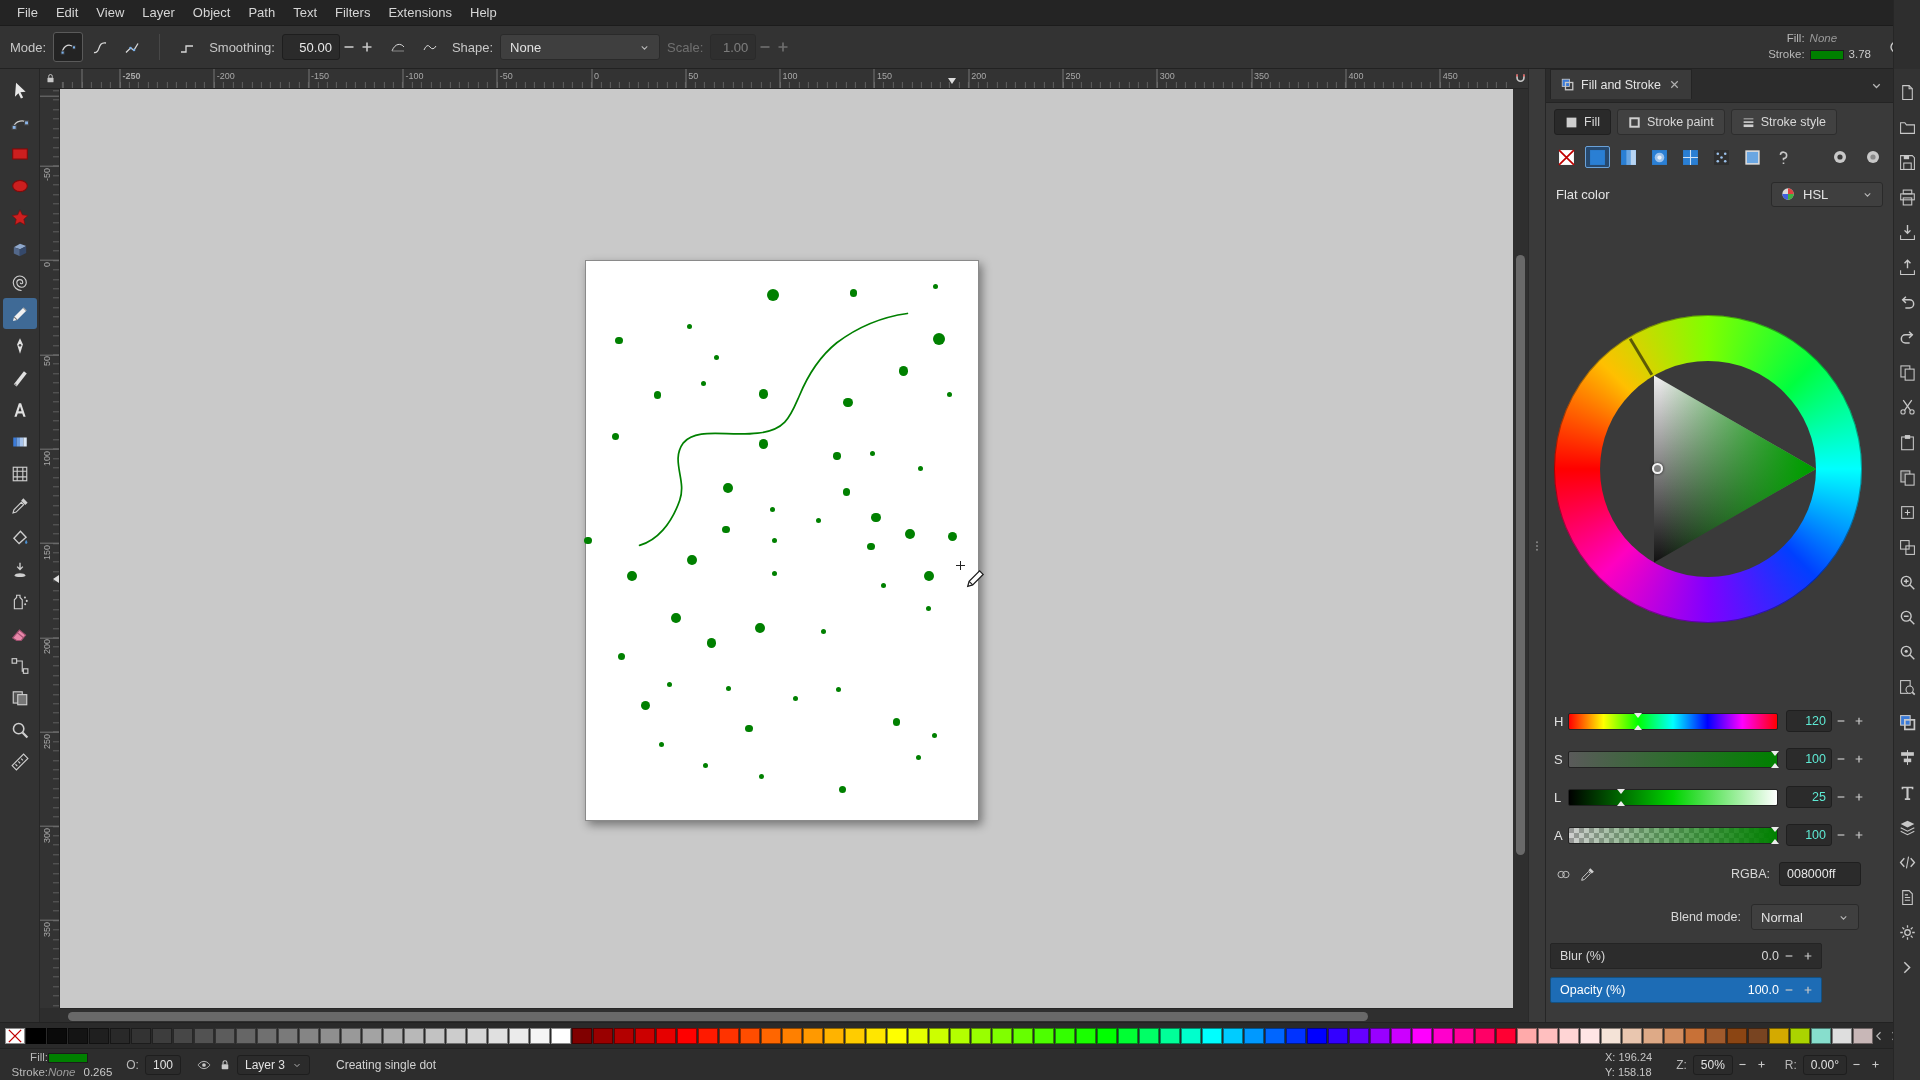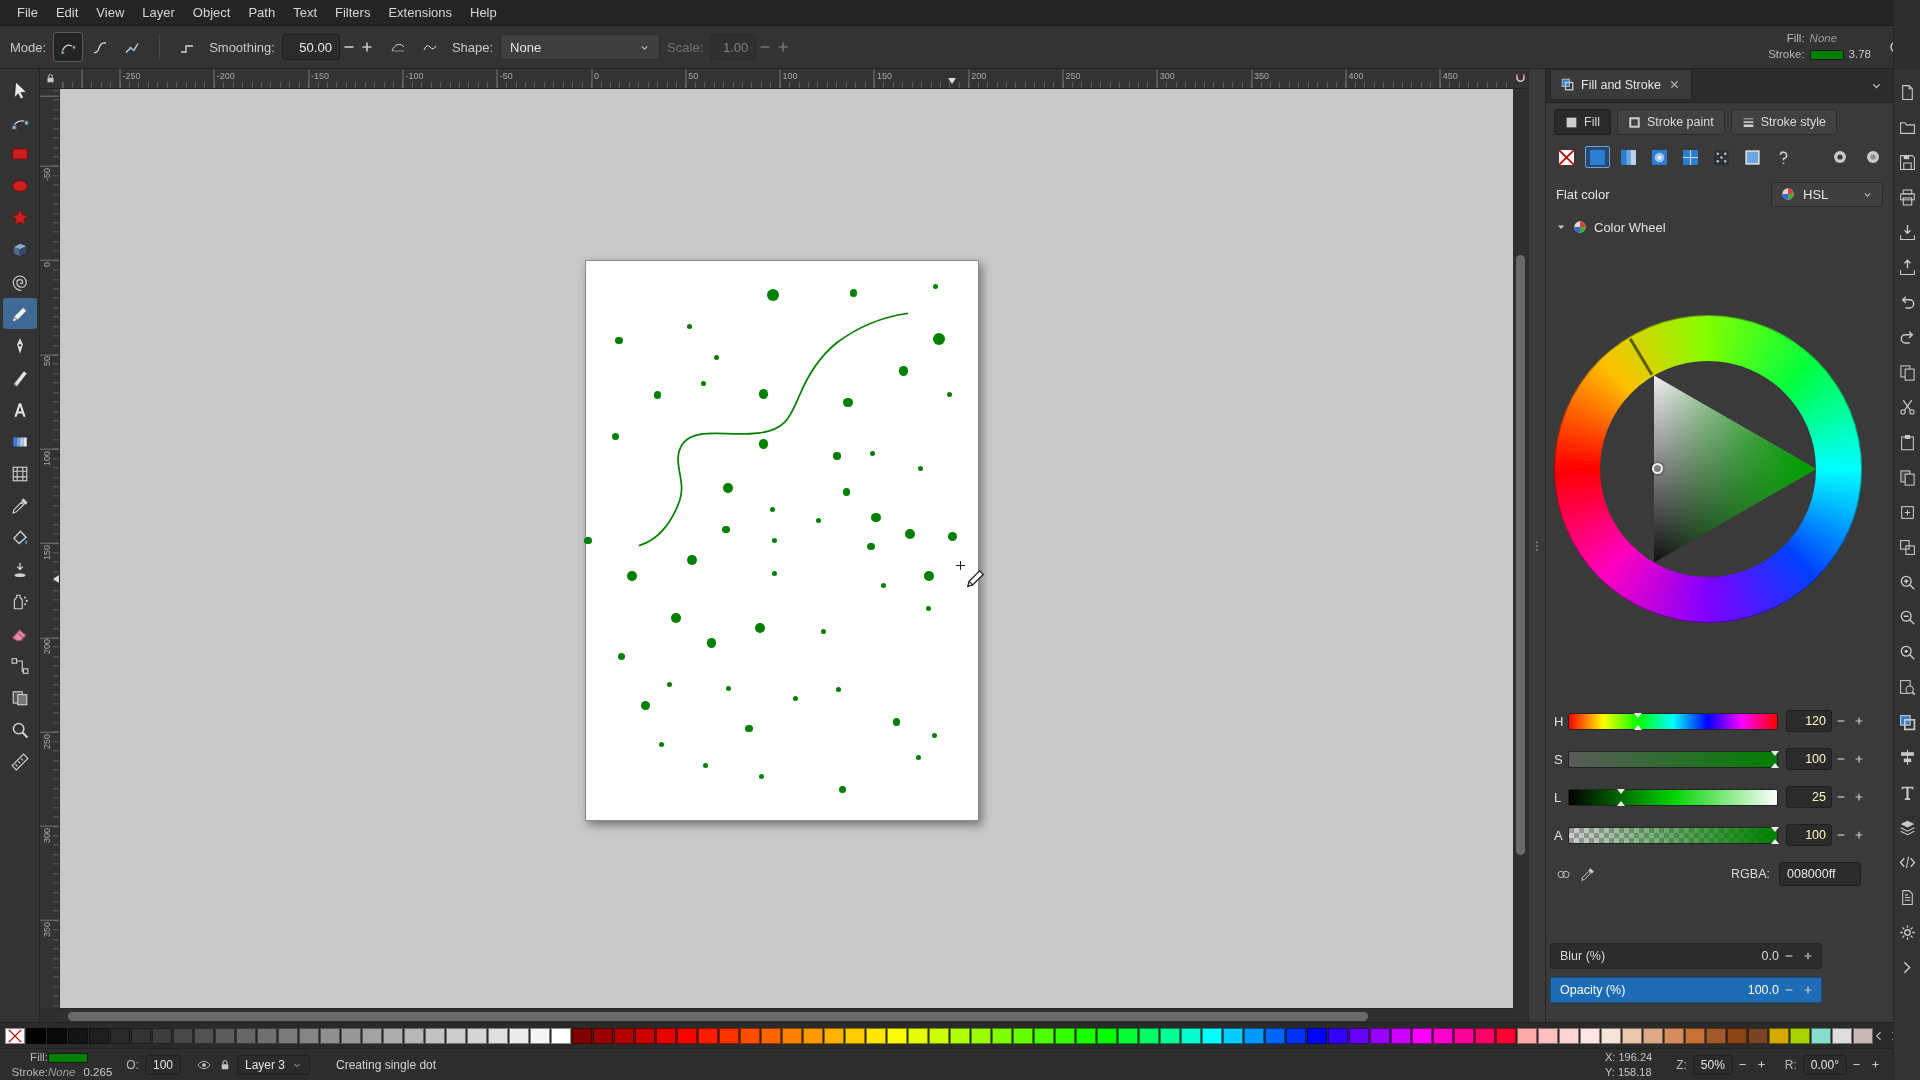--- a/index.html
+++ b/index.html
@@ -90,21 +90,21 @@
   .srow{position:absolute;left:0;width:100%;height:24px;display:flex;align-items:center;padding-left:8px}
   .slabel{width:14px;color:#e0e0e0}
   .strack{position:relative;width:210px;height:17px;border:1px solid #222;border-radius:2px;flex:none}
   .strack.hue{background:linear-gradient(to right,#f00,#ff0 16.6%,#0f0 33.3%,#0ff 50%,#00f 66.6%,#f0f 83.3%,#f00)}
   .strack.sat{background:linear-gradient(to right,#5a5a5a,#008000)}
   .strack.light{background:linear-gradient(to right,#000,#00d400 50%,#fff)}
   .strack.alpha{background-image:linear-gradient(to right,rgba(0,128,0,0),#008000),repeating-conic-gradient(#cfcfcf 0% 25%,#989898 0% 50%);background-size:100% 100%,10px 10px}
   .smark{position:absolute;width:0;height:0;border:4px solid transparent;transform:translateX(-4px)}
   .smark.t{top:-1px;border-top:5px solid #ececec}
   .smark.b{bottom:-1px;border-bottom:5px solid #ececec}
-  .sval{width:46px;height:22px;margin-left:8px;background:#2b2b2b;border:1px solid #1f1f1f;border-radius:3px;color:#fef9c3;display:flex;align-items:center;justify-content:flex-end;padding:0 5px;font-size:12.5px}
+  .sval{width:46px;height:22px;margin-left:8px;background:#2b2b2b;border:1px solid #1f1f1f;border-radius:3px;color:#5eead4;display:flex;align-items:center;justify-content:flex-end;padding:0 5px;font-size:12.5px}
   .sbtn2{width:18px;height:22px;display:flex;align-items:center;justify-content:center}
   #rgba-row{position:absolute;left:0;top:792px;width:100%;height:26px;display:flex;align-items:center;gap:9px;padding:0 32px 0 10px;color:#d8d8d8}
   #rgba-row .lab{margin-left:auto;font-size:12.5px}
   .field{background:#2b2b2b;border:1px solid #1f1f1f;border-radius:3px;height:24px;display:flex;align-items:center;padding:0 7px;color:#e6e6e6;font-size:12.5px}
   #rgba-row .field{width:82px}
   #blend-row{position:absolute;left:0;top:834px;width:100%;height:28px;display:flex;align-items:center;padding:0 34px 0 10px;color:#d8d8d8}
   #blend-row .lab{margin-left:auto;margin-right:10px;font-size:12.5px}
   #blend-row .dropdown{min-width:108px;height:26px}
   .spinscale{position:absolute;left:4px;width:272px;height:26px;display:flex;align-items:center;padding:0 4px 0 9px;border-radius:2px;font-size:12.5px}
   #blur-row{top:874px;background:#2c2c2c;border:1px solid #242424;color:#d8d8d8}
@@ -431,21 +431,21 @@
 <div id="corner">
     <span>
       <svg width="11" height="11" viewBox="0 0 16 16">
         <rect x="3.6" y="7" width="8.8" height="6.6" rx="1" fill="#c8c8c8"></rect>
         <path d="M5.4 7V4.8a2.6 2.6 0 0 1 5.2 0V7" fill="none" stroke="#c8c8c8" stroke-width="1.4"></path>
       </svg>
     </span>
   </div>
 <div id="top-ruler">
     <div id="top-marker"></div>
-    <span class="hlab" style="left: 62.5px;">-250</span>
+    <span class="hlab" style="left: 62.5px; font-weight: bold;">-250</span>
     <span class="hlab" style="left: 156.8px;">-200</span>
     <span class="hlab" style="left: 251.1px;">-150</span>
     <span class="hlab" style="left: 345.4px;">-100</span>
     <span class="hlab" style="left: 439.7px;">-50</span>
     <span class="hlab" style="left: 534px;">0</span>
     <span class="hlab" style="left: 628.3px;">50</span>
     <span class="hlab" style="left: 722.6px;">100</span>
     <span class="hlab" style="left: 816.9px;">150</span>
     <span class="hlab" style="left: 911.2px;">200</span>
     <span class="hlab" style="left: 1005.5px;">250</span>
@@ -691,36 +691,20 @@
           </svg>
         </span>
       <span class="grow">HSL</span>
       <span>
           <svg width="11" height="11" viewBox="0 0 16 16">
             <path d="M4 6.5l4 4 4-4" fill="none" stroke="#b8b8b8" stroke-width="1.5"></path>
           </svg>
         </span>
     </div>
   </div>
-  <div id="wheel-row">
-    <span>
-        <svg width="10" height="10" viewBox="0 0 16 16">
-          <path d="M3 5.5h10L8 11z" fill="#c8c8c8"></path>
-        </svg>
-      </span>
-    <span>
-        <svg width="14" height="14" viewBox="0 0 16 16">
-          <circle cx="8" cy="8" r="6.5" fill="#dadada"></circle>
-          <path d="M8 1.5A6.5 6.5 0 0 1 14.5 8H8z" fill="#e04040"></path>
-          <path d="M14.5 8A6.5 6.5 0 0 1 8 14.5V8z" fill="#40b040"></path>
-          <path d="M8 14.5A6.5 6.5 0 0 1 1.5 8H8z" fill="#4060e0"></path>
-        </svg>
-      </span>
-    <span>Color Wheel</span>
-  </div>
   <div id="wheel">
     <div class="ring"></div>
     <div class="hole"></div>
     <div class="tri"></div>
     <div class="hue-tick"></div>
     <div class="wheel-marker"></div>
   </div>
   <div id="sliders">
       <div class="srow" style="top: 0px;">
         <span class="slabel">H</span>
@@ -803,20 +787,31 @@
         </svg>
       </span>
     <span>
         <svg width="15" height="15" viewBox="0 0 16 16">
           <path d="M1.8 14.2l.8-2.8 6.6-6.6 2 2-6.6 6.6z" fill="none" stroke="#cfcfcf"></path>
           <path d="M9 3.4L11 1.2l3.8 3.8-2.2 2z" fill="#cfcfcf"></path>
         </svg>
       </span>
     <span class="lab">RGBA:</span>
     <div class="field">008000ff</div>
+  </div>
+  <div id="blend-row">
+    <span class="lab">Blend mode:</span>
+    <div class="dropdown">
+      <span class="grow">Normal</span>
+      <span>
+          <svg width="11" height="11" viewBox="0 0 16 16">
+            <path d="M4 6.5l4 4 4-4" fill="none" stroke="#b8b8b8" stroke-width="1.5"></path>
+          </svg>
+        </span>
+    </div>
   </div>
   <div id="blur-row" class="spinscale">
     <span>Blur (%)</span>
     <span class="ss-val">0.0</span>
     <span class="ssbtn">
         <svg width="12" height="12" viewBox="0 0 16 16">
           <path d="M3.5 8h9" stroke="#c8c8c8" stroke-width="1.6" fill="none"></path>
         </svg>
       </span>
     <span class="ssbtn">

